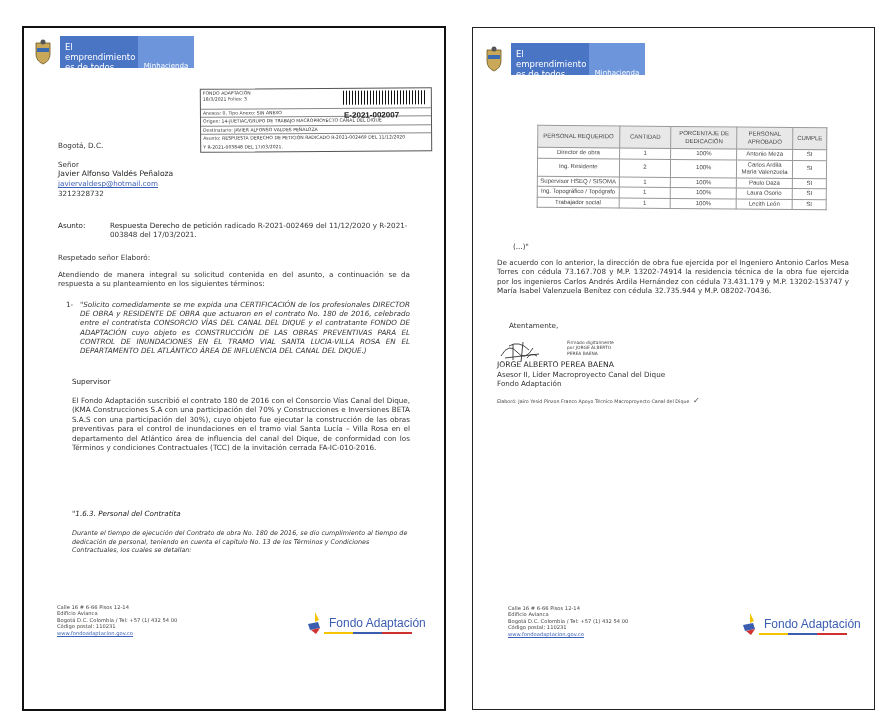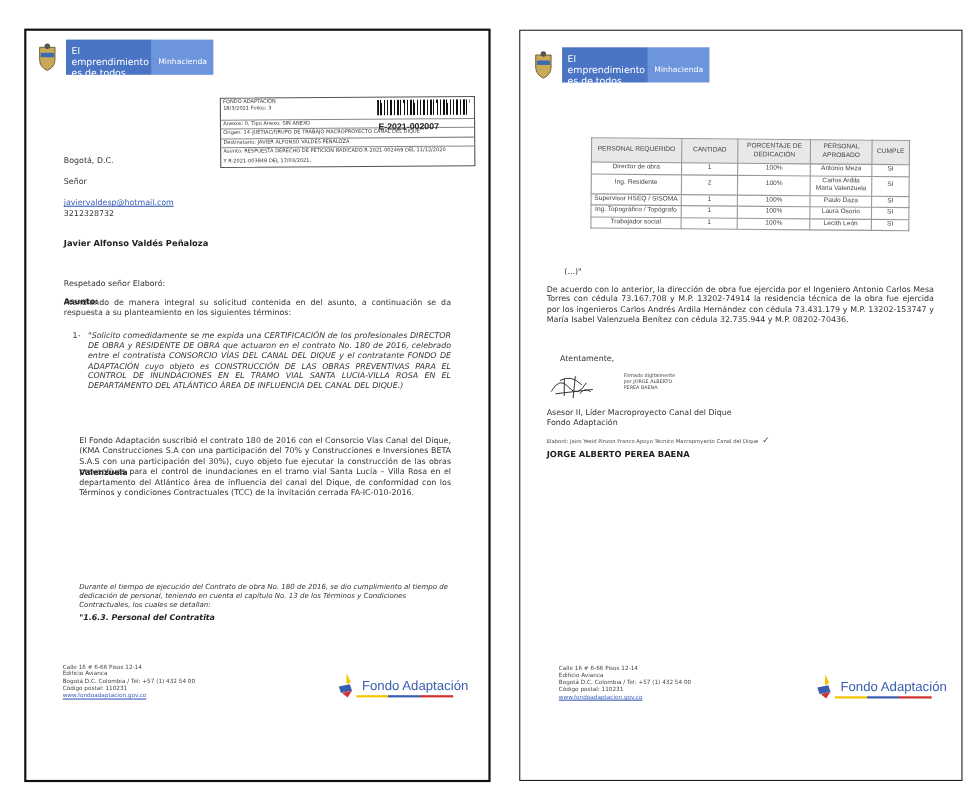--- a/index.html
+++ b/index.html
@@ -9,32 +9,32 @@
   .page { position: absolute; background: #fff; overflow: hidden; }
   #page1 { left: 22px; top: 26px; width: 424px; height: 685px; border: 2px solid #111; }
   #page2 { left: 472px; top: 27px; width: 403px; height: 683px; border: 1.5px solid #222; }
 
   .abs { position: absolute; }
 
   
   .banner { position: absolute; display: flex; align-items: stretch; height: 32px; }
   .shield { width: 22px; height: 26px; margin-top: 3px; margin-right: 6px; }
   .banner-dark { background: #4a74c4; color: #fff; font-size: 8.5px; line-height: 10px; padding: 6px 5px 0 5px; width: 78px; }
-  .banner-light { background: #6c95dc; color: #fff; font-size: 7px; padding-top: 16px; width: 56px; text-align: center; }
+  .banner-light { background: #6c95dc; color: #fff; font-size: 7px; padding-top: 26px; width: 56px; text-align: center; }
 
   
   .stamp { position: absolute; left: 176px; top: 60px; width: 232px; height: 64px; border: 1px solid #555; font-size: 4.6px; color: #333; background: #fff; transform: rotate(-0.4deg); }
   .stamp .row { border-bottom: 1px solid #888; padding: 0 2px; height: 8.4px; line-height: 8px; white-space: nowrap; overflow: hidden; }
   .stamp .top { height: 20px; border-bottom: 1px solid #888; position: relative; padding: 1px 2px; line-height: 6px; }
   .barcode { position: absolute; right: 4px; top: 2px; width: 84px; height: 14px;
     background: repeating-linear-gradient(90deg, #111 0 1.5px, #fff 1.5px 3px, #111 3px 4px, #fff 4px 6px); }
   .radicado { position: absolute; left: 143px; top: 22px; font-size: 8px; font-weight: bold; color: #222; font-family: Liberation Sans, sans-serif; }
 
   .txt { position: absolute; font-size: 7.2px; line-height: 9.4px; color: #333; }
-  .bold { font-weight: bold; color: #222; margin-top: 48px; }
+  .bold { font-weight: normal; color: #222; }
   .it { font-style: italic; }
   .link { color: #3a5fb8; text-decoration: underline; }
   .just { text-align: justify; }
 
   .footer-addr { position: absolute; font-size: 5.2px; line-height: 6.4px; color: #444; }
   .fa-logo { position: absolute; display: flex; align-items: center; }
   .fa-mark { width: 20px; height: 22px; position: relative; margin-right: 3px; }
   .fa-text { font-size: 12px; color: #3a5db0; font-family: "Liberation Sans", sans-serif; }
   .fa-line { position: absolute; height: 2px; background: linear-gradient(90deg, #f5c400 0 33%, #3a5db0 33% 66%, #d03030 66%); }
 
@@ -80,29 +80,32 @@
   </div>
 
   <div class="txt" style="left:34px; top:113px;">Bogotá, D.C.</div>
 
   <div class="txt" style="left:34px; top:132px;">Señor</div>
   <div class="txt bold" style="left:34px; top:141px; font-size:7.6px;">Javier Alfonso Valdés Peñaloza</div>
   <div class="txt link" style="left:34px; top:151px;">javiervaldesp@hotmail.com</div>
   <div class="txt" style="left:34px; top:161px;">3212328732</div>
 
   <div class="txt bold" style="left:34px; top:193px;">Asunto:</div>
+  <div class="txt" style="left:86px; top:193px; width:300px;">
+    <span class="bold">Respuesta Derecho de petición</span><span> radicado R-2021-002469 del 11/12/2020 y R-2021-003848 del 17/03/2021.</span>
+  </div>
 
   <div class="txt" style="left:34px; top:225px;">Respetado señor Elaboró:</div>
 
   <div class="txt just" style="left:34px; top:242px; width:352px;">Atendiendo de manera integral su solicitud contenida en del asunto, a continuación se da respuesta a su planteamiento en los siguientes términos:</div>
 
   <div class="txt" style="left:42px; top:272px;">1-</div>
   <div class="txt it just" style="left:56px; top:272px; width:330px; line-height:9.2px;">"Solicito comedidamente se me expida una CERTIFICACIÓN de los profesionales DIRECTOR DE OBRA y RESIDENTE DE OBRA que actuaron en el contrato No. 180 de 2016, celebrado entre el contratista CONSORCIO VÍAS DEL CANAL DEL DIQUE y el contratante FONDO DE ADAPTACIÓN cuyo objeto es CONSTRUCCIÓN DE LAS OBRAS PREVENTIVAS PARA EL CONTROL DE INUNDACIONES EN EL TRAMO VIAL SANTA LUCIA-VILLA ROSA EN EL DEPARTAMENTO DEL ATLÁNTICO ÁREA DE INFLUENCIA DEL CANAL DEL DIQUE.)</div>
 
-  <div class="txt bold" style="left:48px; top:349px;">Valenzuela</div>
+  <div class="txt bold" style="left:48px; top:349px;">Supervisor</div>
 
   <div class="txt just" style="left:48px; top:368px; width:338px;">El Fondo Adaptación suscribió el contrato 180 de 2016 con el Consorcio Vías Canal del Dique, (KMA Construcciones S.A con una participación del 70% y Construcciones e Inversiones BETA S.A.S con una participación del 30%), cuyo objeto fue ejecutar la construcción de las obras preventivas para el control de inundaciones en el tramo vial Santa Lucía – Villa Rosa en el departamento del Atlántico área de influencia del canal del Dique, de conformidad con los Términos y condiciones Contractuales (TCC) de la invitación cerrada FA-IC-010-2016.</div>
 
 
   <div class="txt bold it" style="left:48px; top:481px;">"1.6.3. Personal del Contratita</div>
 
   <div class="txt it" style="left:48px; top:501px; width:340px; font-size:6.4px; line-height:8.6px;">Durante el tiempo de ejecución del Contrato de obra No. 180 de 2016, se dio cumplimiento al tiempo de dedicación de personal, teniendo en cuenta el capítulo No. 13 de los Términos y Condiciones Contractuales, los cuales se detallan:</div>
 
   <div class="footer-addr" style="left:33px; top:576px;">
     <div>Calle 16 # 6-66 Pisos 12-14</div>

